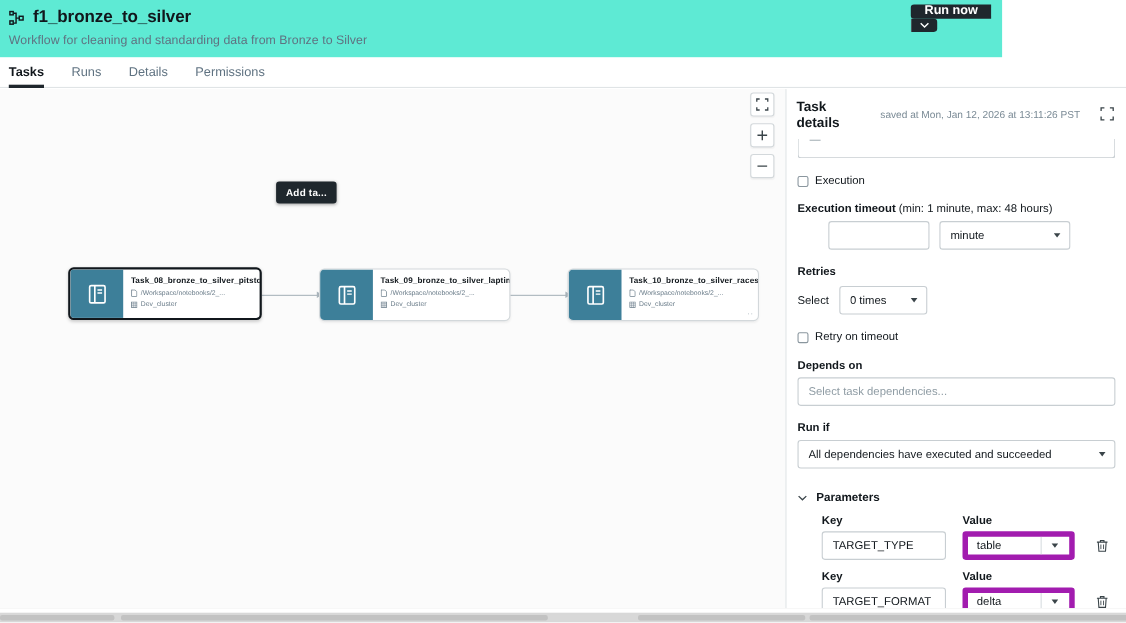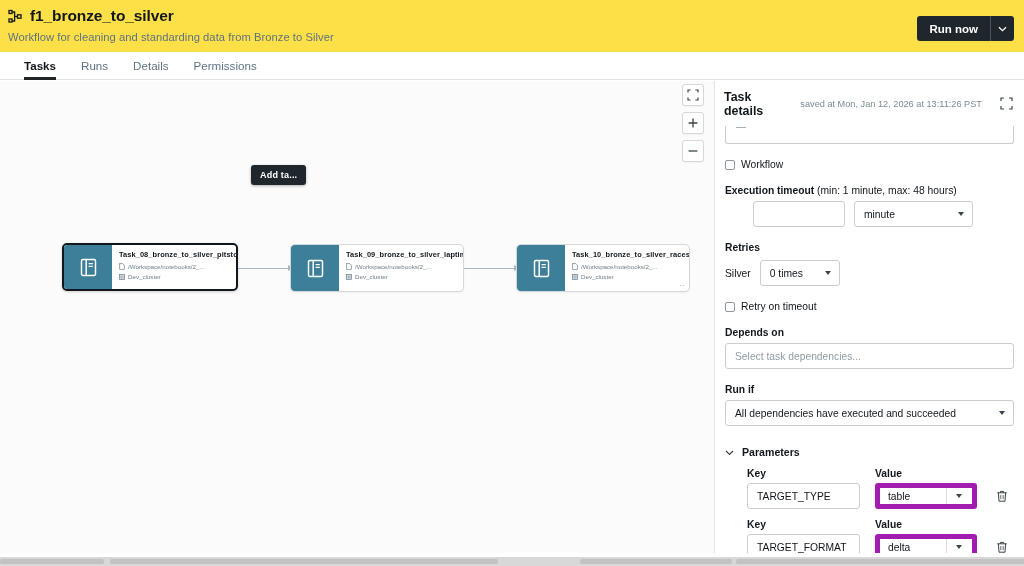--- a/index.html
+++ b/index.html
@@ -6,38 +6,38 @@
   html, body {
     width: 1024px; height: 566px;
     font-family: "Liberation Sans", sans-serif;
     background: #ffffff;
     color: #11171c;
     overflow: hidden;
   }
   .app { position: relative; width: 1024px; height: 566px; background: #fff; }
 
   
-  .header { position: absolute; left: 0; top: 0; width: 1024px; height: 52px; background: #fde047; }
+  .header { position: absolute; left: 0; top: 0; width: 911px; height: 52px; background: #5eead4; }
   .title-row { display: flex; align-items: center; gap: 7px; padding: 7px 0 0 8px; }
   .wf-icon { width: 15px; height: 15px; flex: none; position: relative; }
   .wf-icon svg { display: block; }
   .wf-title { font-size: 15.5px; font-weight: 700; letter-spacing: -0.1px; color: #11171c; }
   .wf-sub { padding: 6px 0 0 8px; font-size: 11.2px; color: #5f7281; letter-spacing: 0.05px; }
 
-  .run-now-wrap { position: absolute; right: 10px; top: 16px; display: flex; height: 25px; }
+  .run-now-wrap { position: absolute; right: 10px; top: 4px; display: flex; height: 25px; flex-direction: column; }
   .run-now { background: #1f272d; color: #fff; font-size: 11.5px; font-weight: 700;
              border: none; padding: 0 12px; height: 25px; cursor: pointer; border-radius: 3px 0 0 3px;
              display: flex; align-items: center; font-family: "Liberation Sans", sans-serif; }
   .run-now-caret { background: #1f272d; width: 24px; height: 25px; border: none; border-left: 1px solid #4a5359;
              border-radius: 0 3px 3px 0; cursor: pointer; display: flex; align-items: center; justify-content: center; }
   .run-now-caret svg { display: block; }
 
   
   .tabs { position: absolute; left: 0; top: 52px; width: 1024px; height: 28px;
-          border-bottom: 1px solid #e0e4e6; display: flex; align-items: flex-end; padding-left: 24px; gap: 0; }
+          border-bottom: 1px solid #e0e4e6; display: flex; align-items: flex-end; padding-left: 8px; gap: 0; }
   .tab { font-size: 11.6px; color: #5f7281; padding: 0 14px 7px 0; margin-right: 11px; cursor: pointer;
          position: relative; background: none; border: none; font-family: "Liberation Sans", sans-serif; }
   .tab:first-child { padding-left: 0; }
   .tab.active { color: #11171c; font-weight: 700; }
   .tab.active::after { content: ""; position: absolute; left: 0; right: 14px; bottom: -1px; height: 3px; background: #1f272d; }
 
   
   .canvas { position: absolute; left: 0; top: 81px; width: 714px; height: 472px;
             background: #fbfbfb; overflow: hidden; }
 
@@ -303,37 +303,37 @@
         </span>
       </span>
     </div>
 
     <div class="panel-body">
 
       <div class="cut-input"></div>
 
       <div class="cbx-row">
         <span class="cbx"></span>
-        <span class="cbx-label">Workflow</span>
+        <span class="cbx-label">Execution</span>
       </div>
 
       <div class="fld-label">
         <span>Execution timeout</span><span class="norm"> (min: 1 minute, max: 48 hours)</span>
       </div>
       <div class="row">
         <input class="txtinput" style="width: 92px;" value="">
         <div class="selbox" style="width:119px;">
           <span class="cv">minute</span>
           <span class="caret"></span>
         </div>
       </div>
 
       <div class="fld-label">Retries</div>
       <div class="retry-row">
-        <span class="retry-lbl">Silver</span>
+        <span class="retry-lbl">Select</span>
         <div class="selbox" style="width:80px;">
           <span class="cv">0 times</span>
           <span class="caret"></span>
         </div>
       </div>
 
       <div class="cbx-row">
         <span class="cbx"></span>
         <span class="cbx-label">Retry on timeout</span>
       </div>

